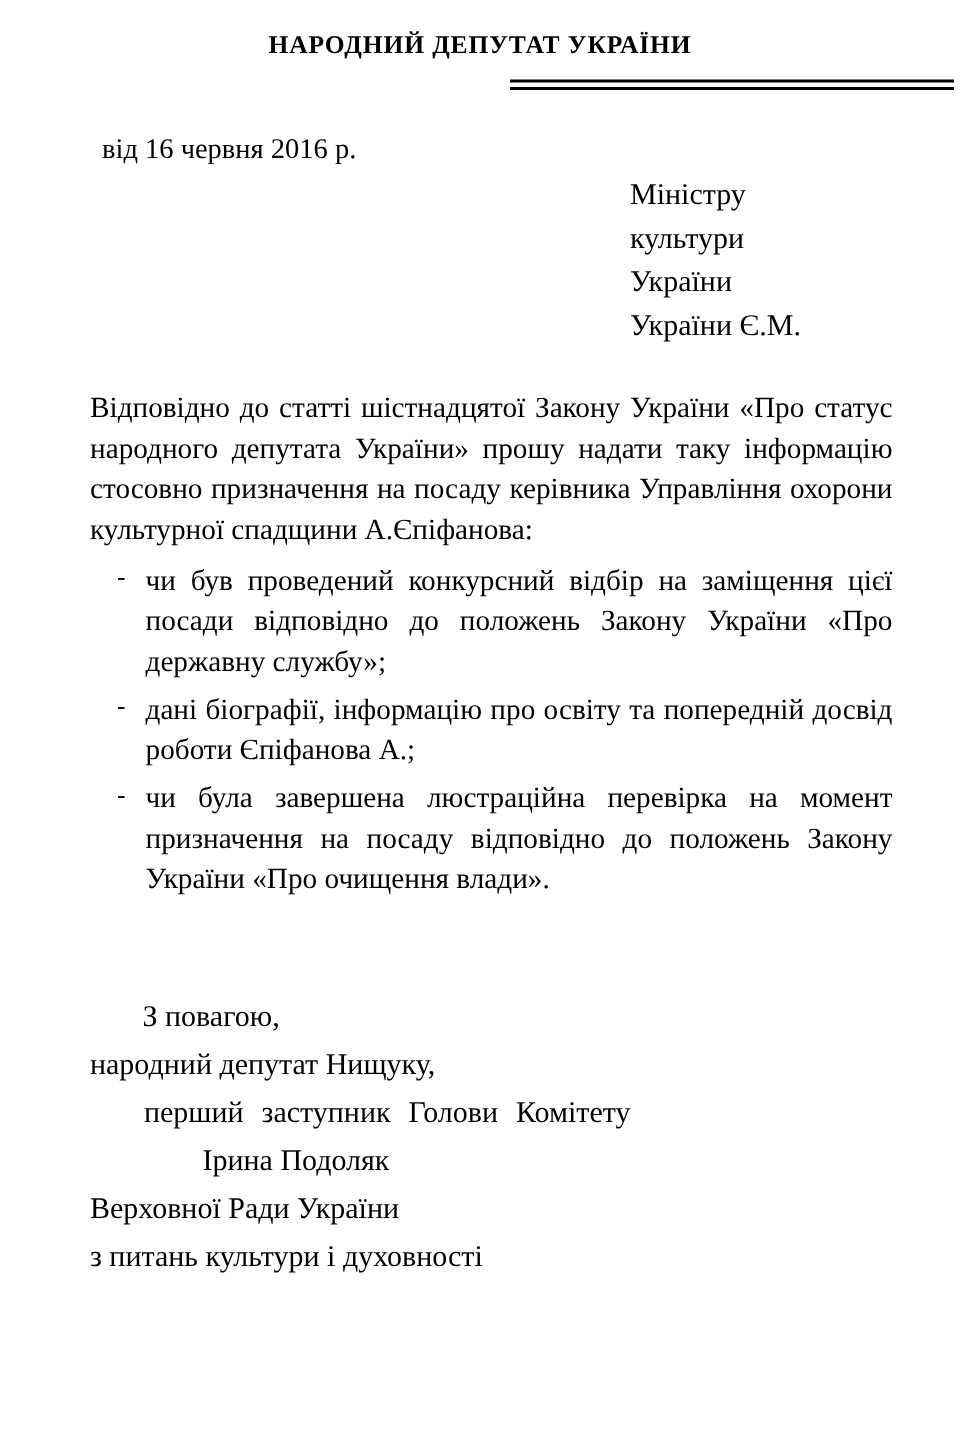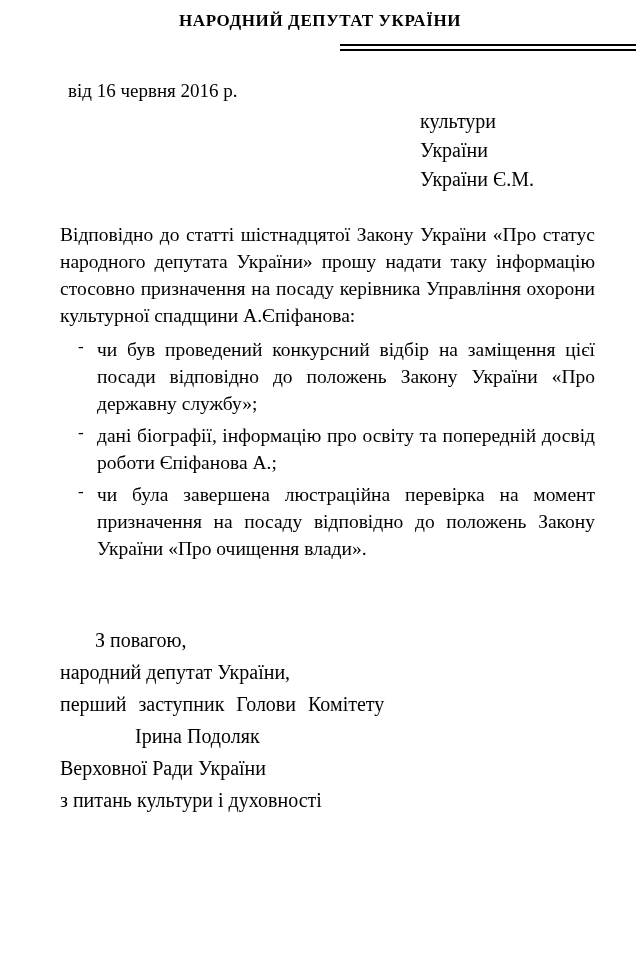--- a/index.html
+++ b/index.html
@@ -11,21 +11,21 @@
     position: relative;
     width: 640px;
     height: 960px;
     background: #ffffff;
     color: #000000;
     font-family: "Liberation Serif", serif;
     overflow: hidden;
     box-sizing: border-box;
   }
   .title {
-    padding-top: 11px;
+    padding-top: 20px;
     text-align: center;
     font-weight: bold;
     font-size: 17px;
     letter-spacing: 0.6px;
   }
   .double-rule {
     width: 296px;
     height: 3px;
     margin: 13px 4px 0 auto;
     border-top: 2px solid #000;
@@ -69,37 +69,38 @@
     left: 18px;
     top: -3px;
     font-size: 17px;
   }
   .closing {
     margin: 62px 0 0 60px;
     font-size: 20px;
     line-height: 32px;
   }
   .closing .indent-1 { padding-left: 35px; }
-  .closing .spread   { word-spacing: 7px; }
+  .closing .spread   { word-spacing: 7px; margin-left: 36px; }
   .closing .indent-2 { padding-left: 75px; }
 </style>
 </head>
 <body>
 
 <div class="page">
 
   <div class="title">НАРОДНИЙ ДЕПУТАТ УКРАЇНИ</div>
 
   <div class="double-rule"></div>
 
   <div class="meta">
     <div>від 16 червня 2016 р.</div>
   </div>
 
   <div class="addressee">
+    <div>Міністру</div>
     <div>культури</div>
     <div>України</div>
     <div>України Є.М.</div>
   </div>
 
 
   <p class="body-intro">Відповідно до статті шістнадцятої Закону України «Про статус народного депутата України» прошу надати таку інформацію стосовно призначення на посаду керівника Управління охорони культурної спадщини А.Єпіфанова:</p>
 
   <ul class="bullets">
     <li>
@@ -111,20 +112,20 @@
       <span>дані біографії, інформацію про освіту та попередній досвід роботи Єпіфанова А.;</span>
     </li>
     <li>
       <span class="dash">-</span>
       <span>чи була завершена люстраційна перевірка на момент призначення на посаду відповідно до положень Закону України «Про очищення влади».</span>
     </li>
   </ul>
 
   <div class="closing">
     <div class="indent-1">З повагою,</div>
-    <div>народний депутат України,</div>
+    <div>народний депутат Нищуку,</div>
     <div class="spread">перший заступник Голови Комітету</div>
     <div class="indent-2">Ірина Подоляк</div>
     <div>Верховної Ради України</div>
     <div>з питань культури і духовності</div>
   </div>
 
 </div>
 
 </body></html>

